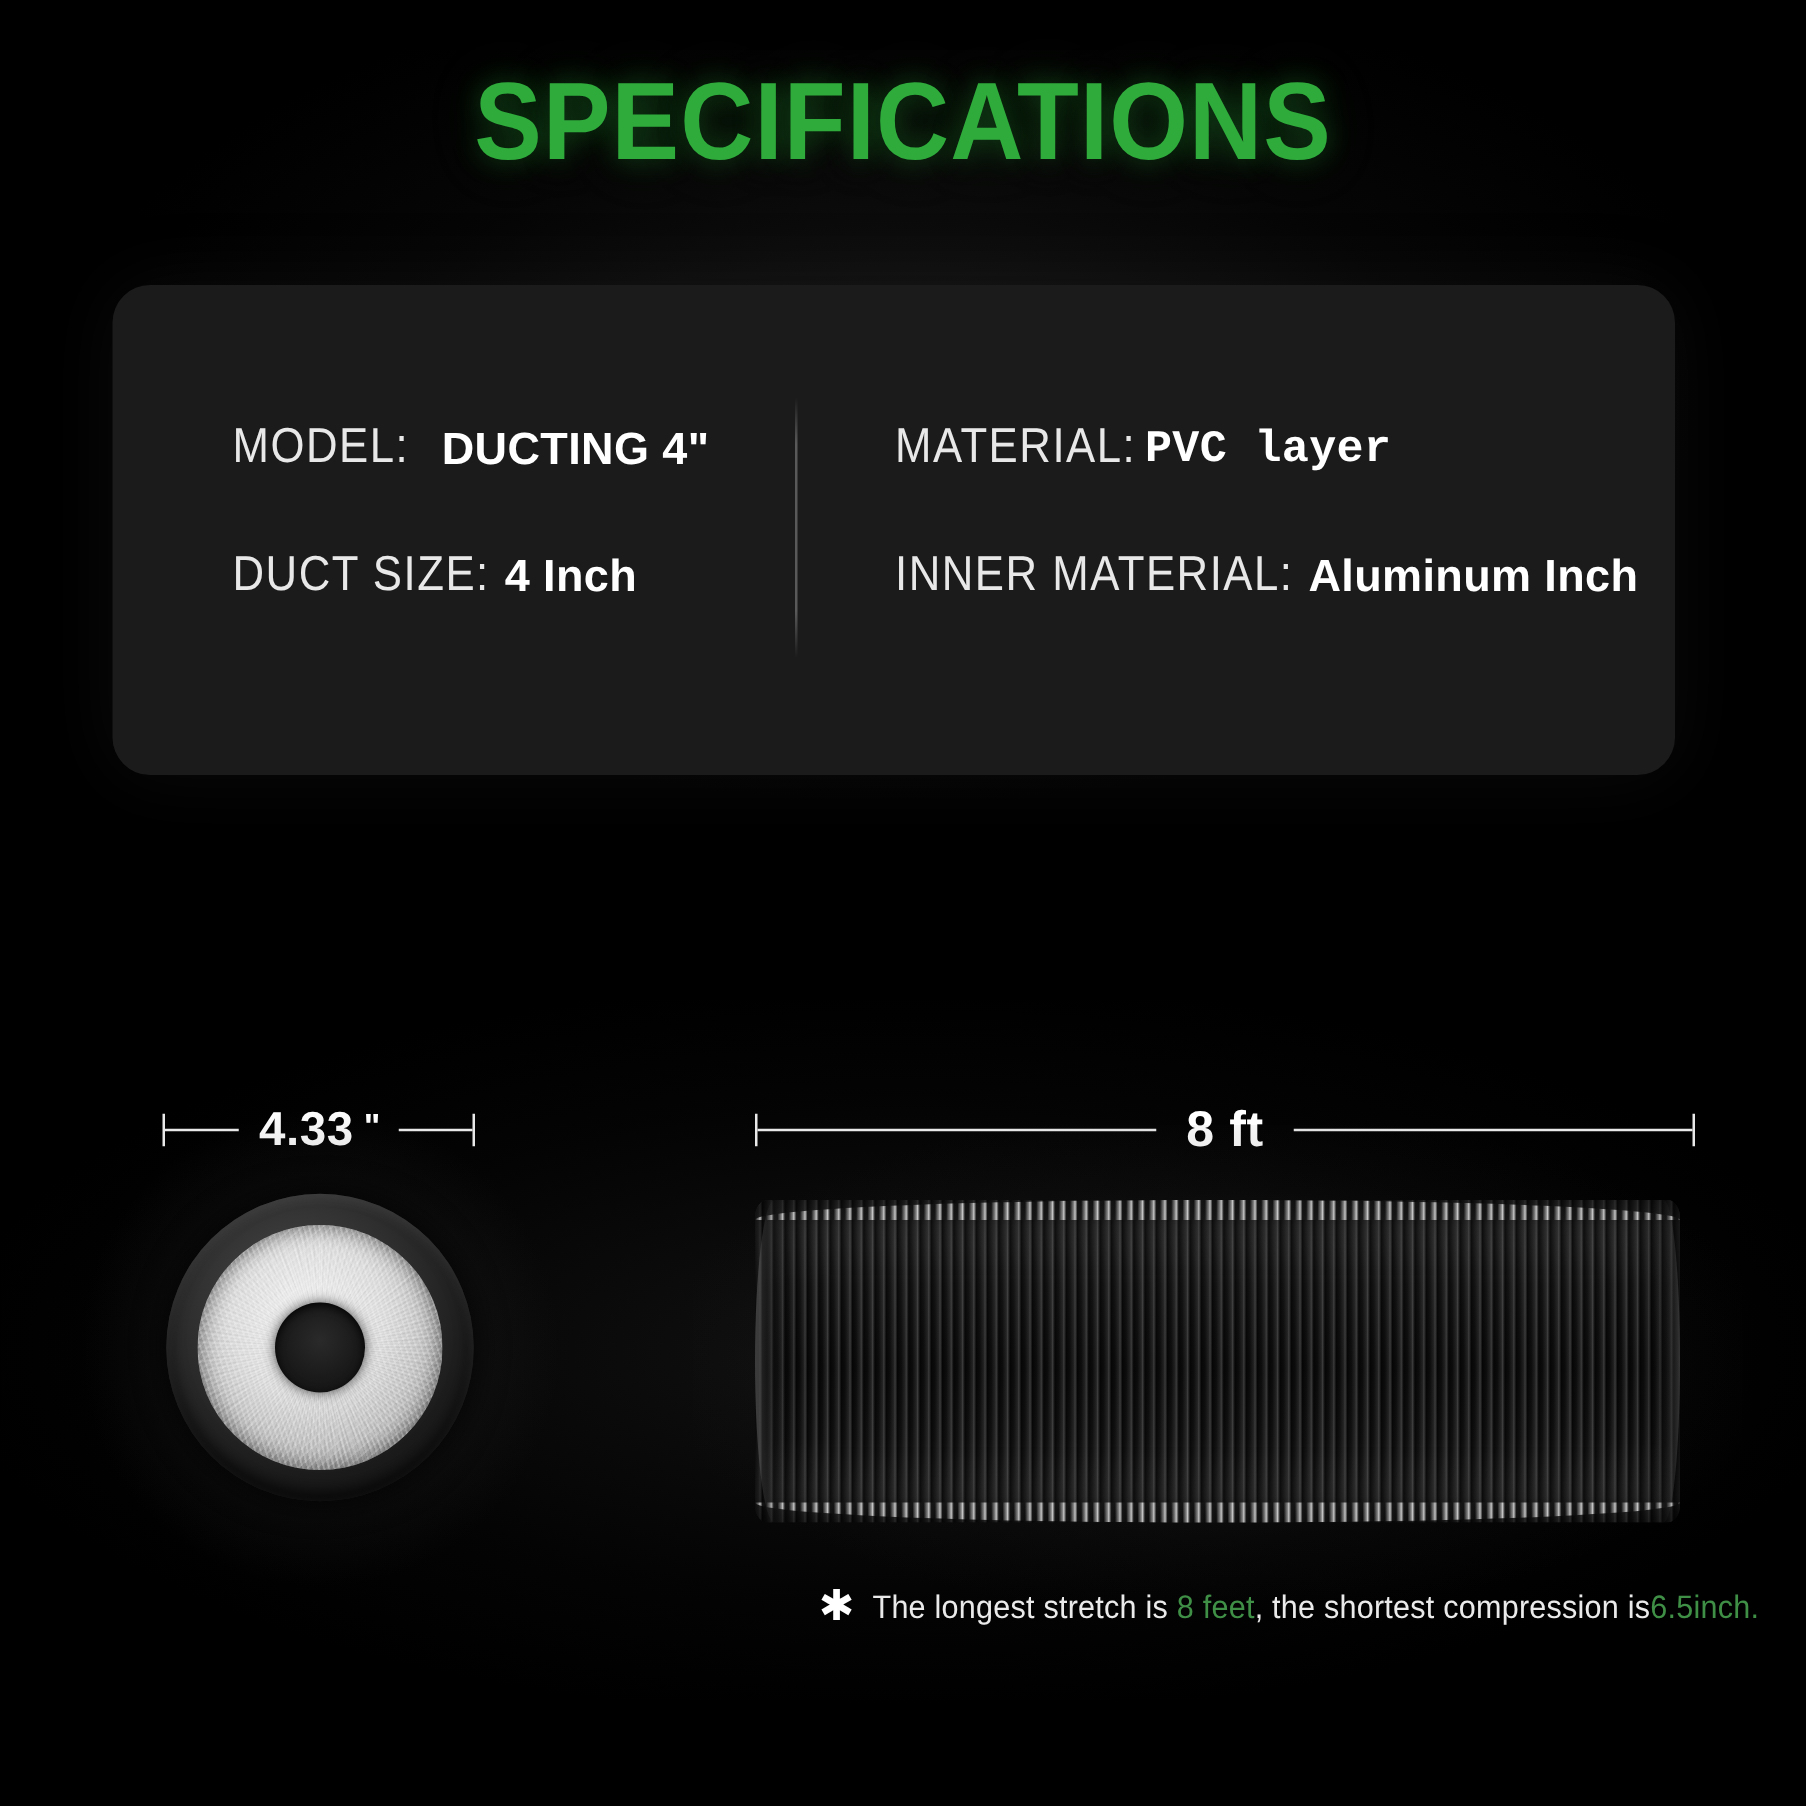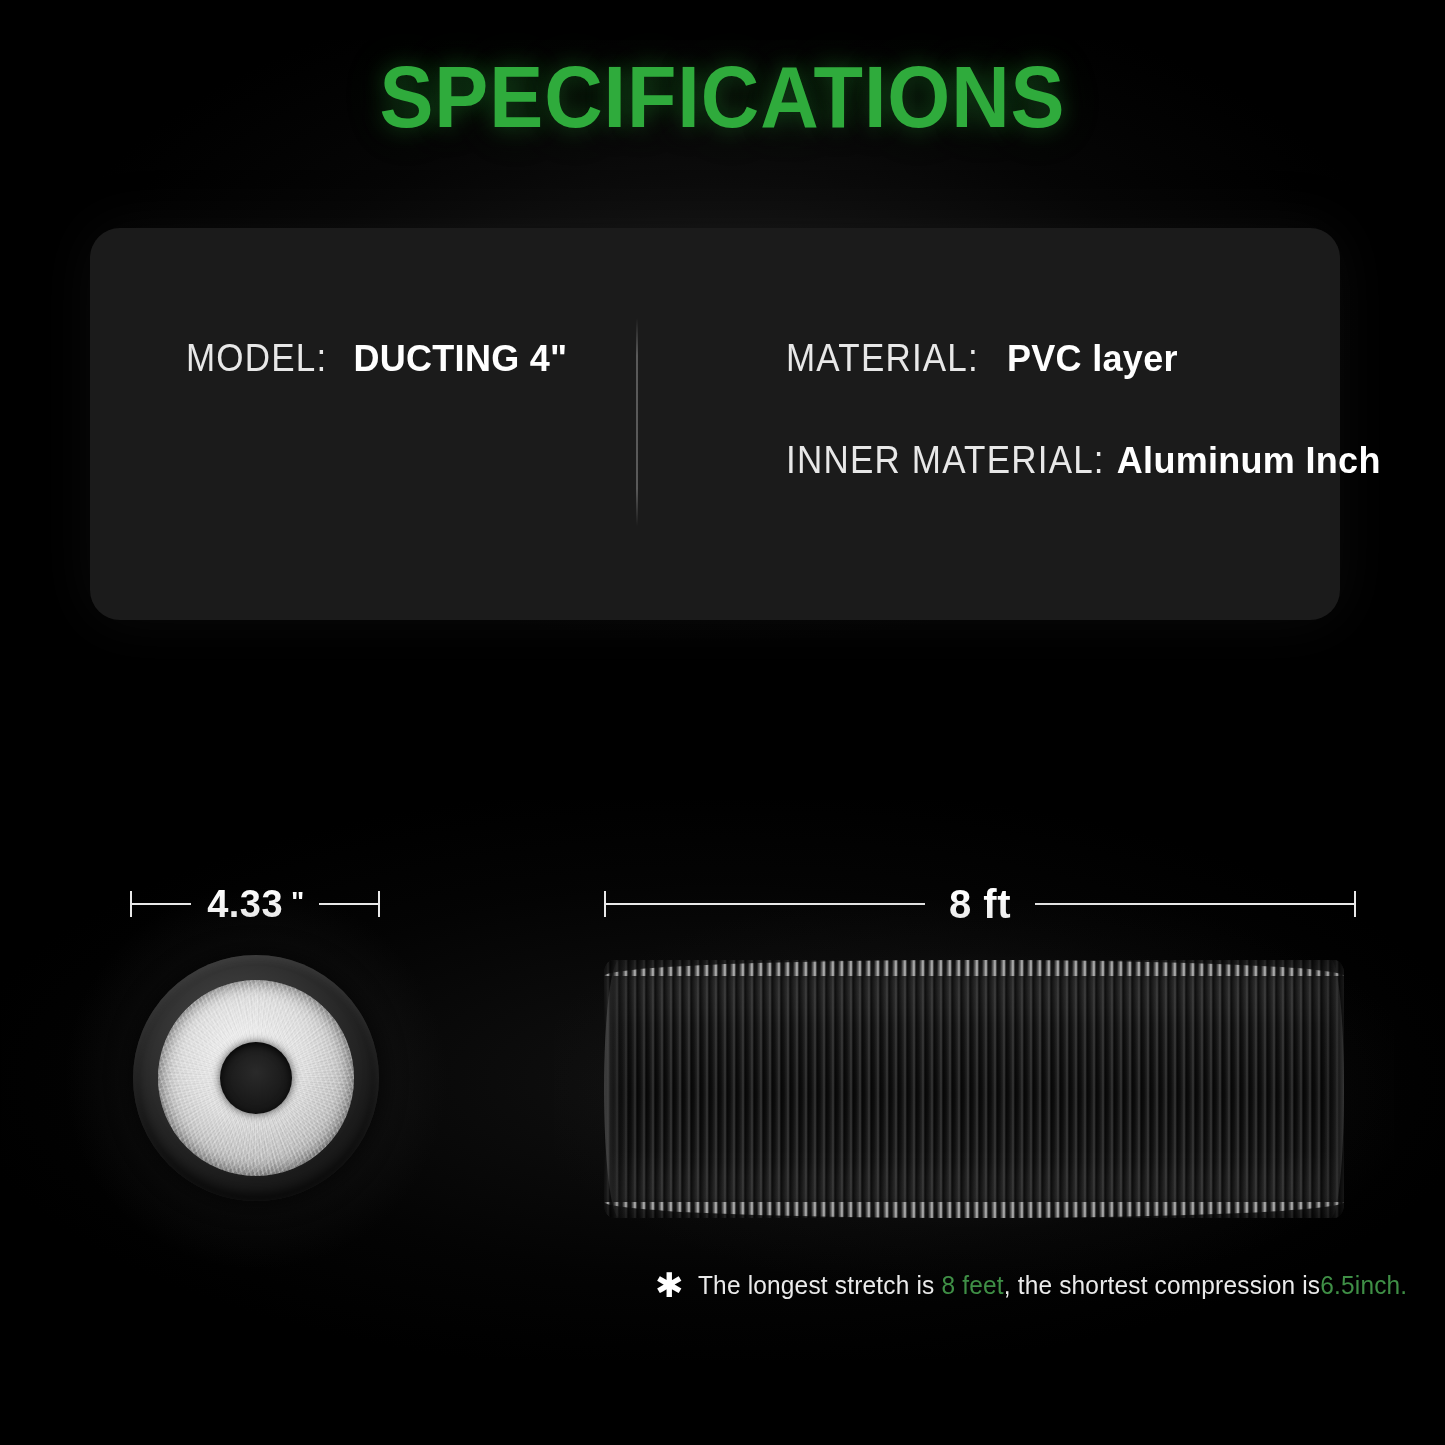--- a/index.html
+++ b/index.html
@@ -84,21 +84,21 @@
                 rgba(90,90,90,0) 0%,
                 rgba(110,110,110,0.75) 18%,
                 rgba(110,110,110,0.75) 82%,
                 rgba(90,90,90,0) 100%);
   }
 
   .spec-col {
     position: absolute;
   }
   .spec-col.left  { left: 186px; top: 278px; }
-  .spec-col.right { left: 786px; top: 278px; }
+  .spec-col.right { left: 716px; top: 278px; }
 
   .spec-row {
     display: flex;
     align-items: flex-end;
     height: 102px;
     white-space: nowrap;
   }
   .spec-label {
     font-family: "Liberation Sans", sans-serif;
     font-weight: 300;
@@ -112,21 +112,21 @@
     font-family: "Liberation Sans", sans-serif;
     font-weight: bold;
     font-size: 36px;
     letter-spacing: 0.3px;
     color: #ffffff;
     margin-left: 12px;
   }
   .spec-row.model    .spec-value { margin-left: 26px; }
   .spec-row.ductsize .spec-value { margin-left: 12px; }
   .spec-row.length   .spec-value { margin-left: 14px; }
-  .spec-row.material .spec-value { margin-left: 28px; }
+  .spec-row.material .spec-value { margin-left: 7px; font-family: Liberation Mono, monospace; }
   .spec-row.inner    .spec-value { margin-left: 12px; }
   .spec-row.structure .spec-value { margin-left: 6px; }
 
   
   .dim {
     position: absolute;
     display: flex;
     align-items: center;
     height: 40px;
   }
@@ -365,20 +365,24 @@
   <div class="title">SPECIFICATIONS</div>
 
   <div class="spec-panel"></div>
   <div class="spec-divider"></div>
 
   <div class="spec-col left">
     <div class="spec-row model">
       <span class="spec-label">MODEL:</span>
       <span class="spec-value">DUCTING 4"</span>
     </div>
+    <div class="spec-row ductsize">
+      <span class="spec-label">DUCT SIZE:</span>
+      <span class="spec-value">4 Inch</span>
+    </div>
   </div>
 
   <div class="spec-col right">
     <div class="spec-row material">
       <span class="spec-label">MATERIAL:</span>
       <span class="spec-value">PVC layer</span>
     </div>
     <div class="spec-row inner">
       <span class="spec-label">INNER MATERIAL:</span>
       <span class="spec-value">Aluminum Inch</span>

